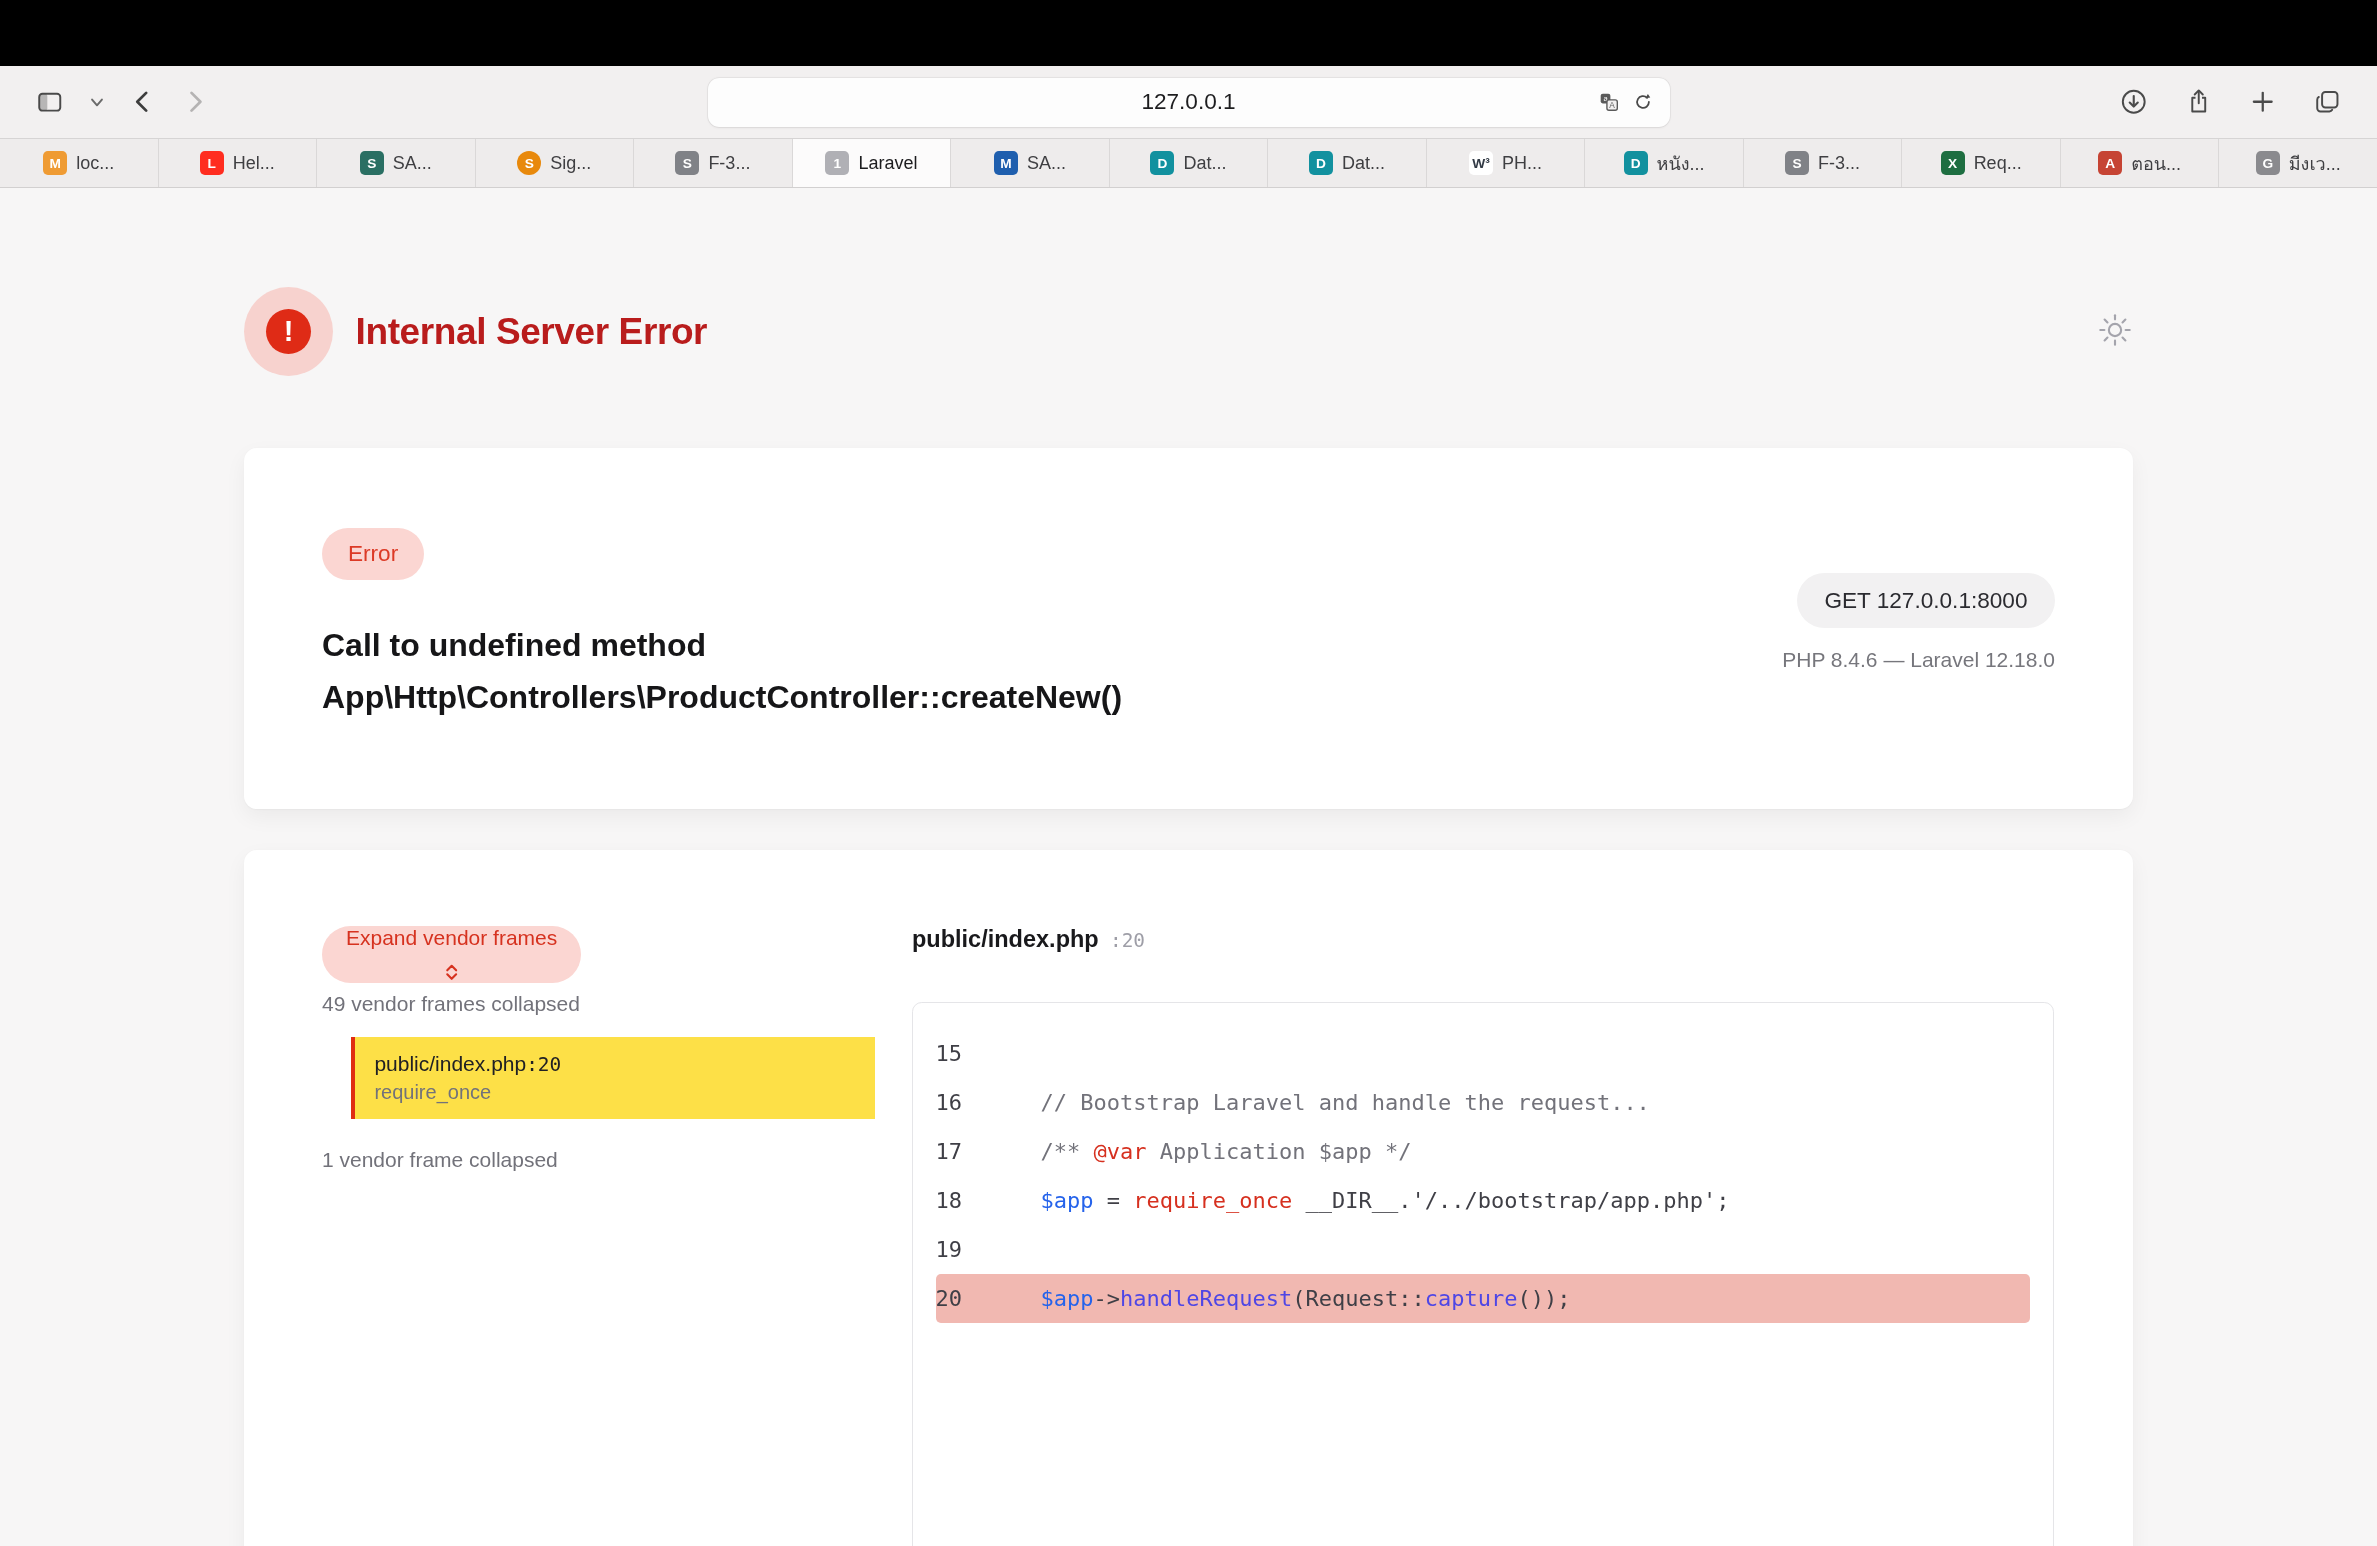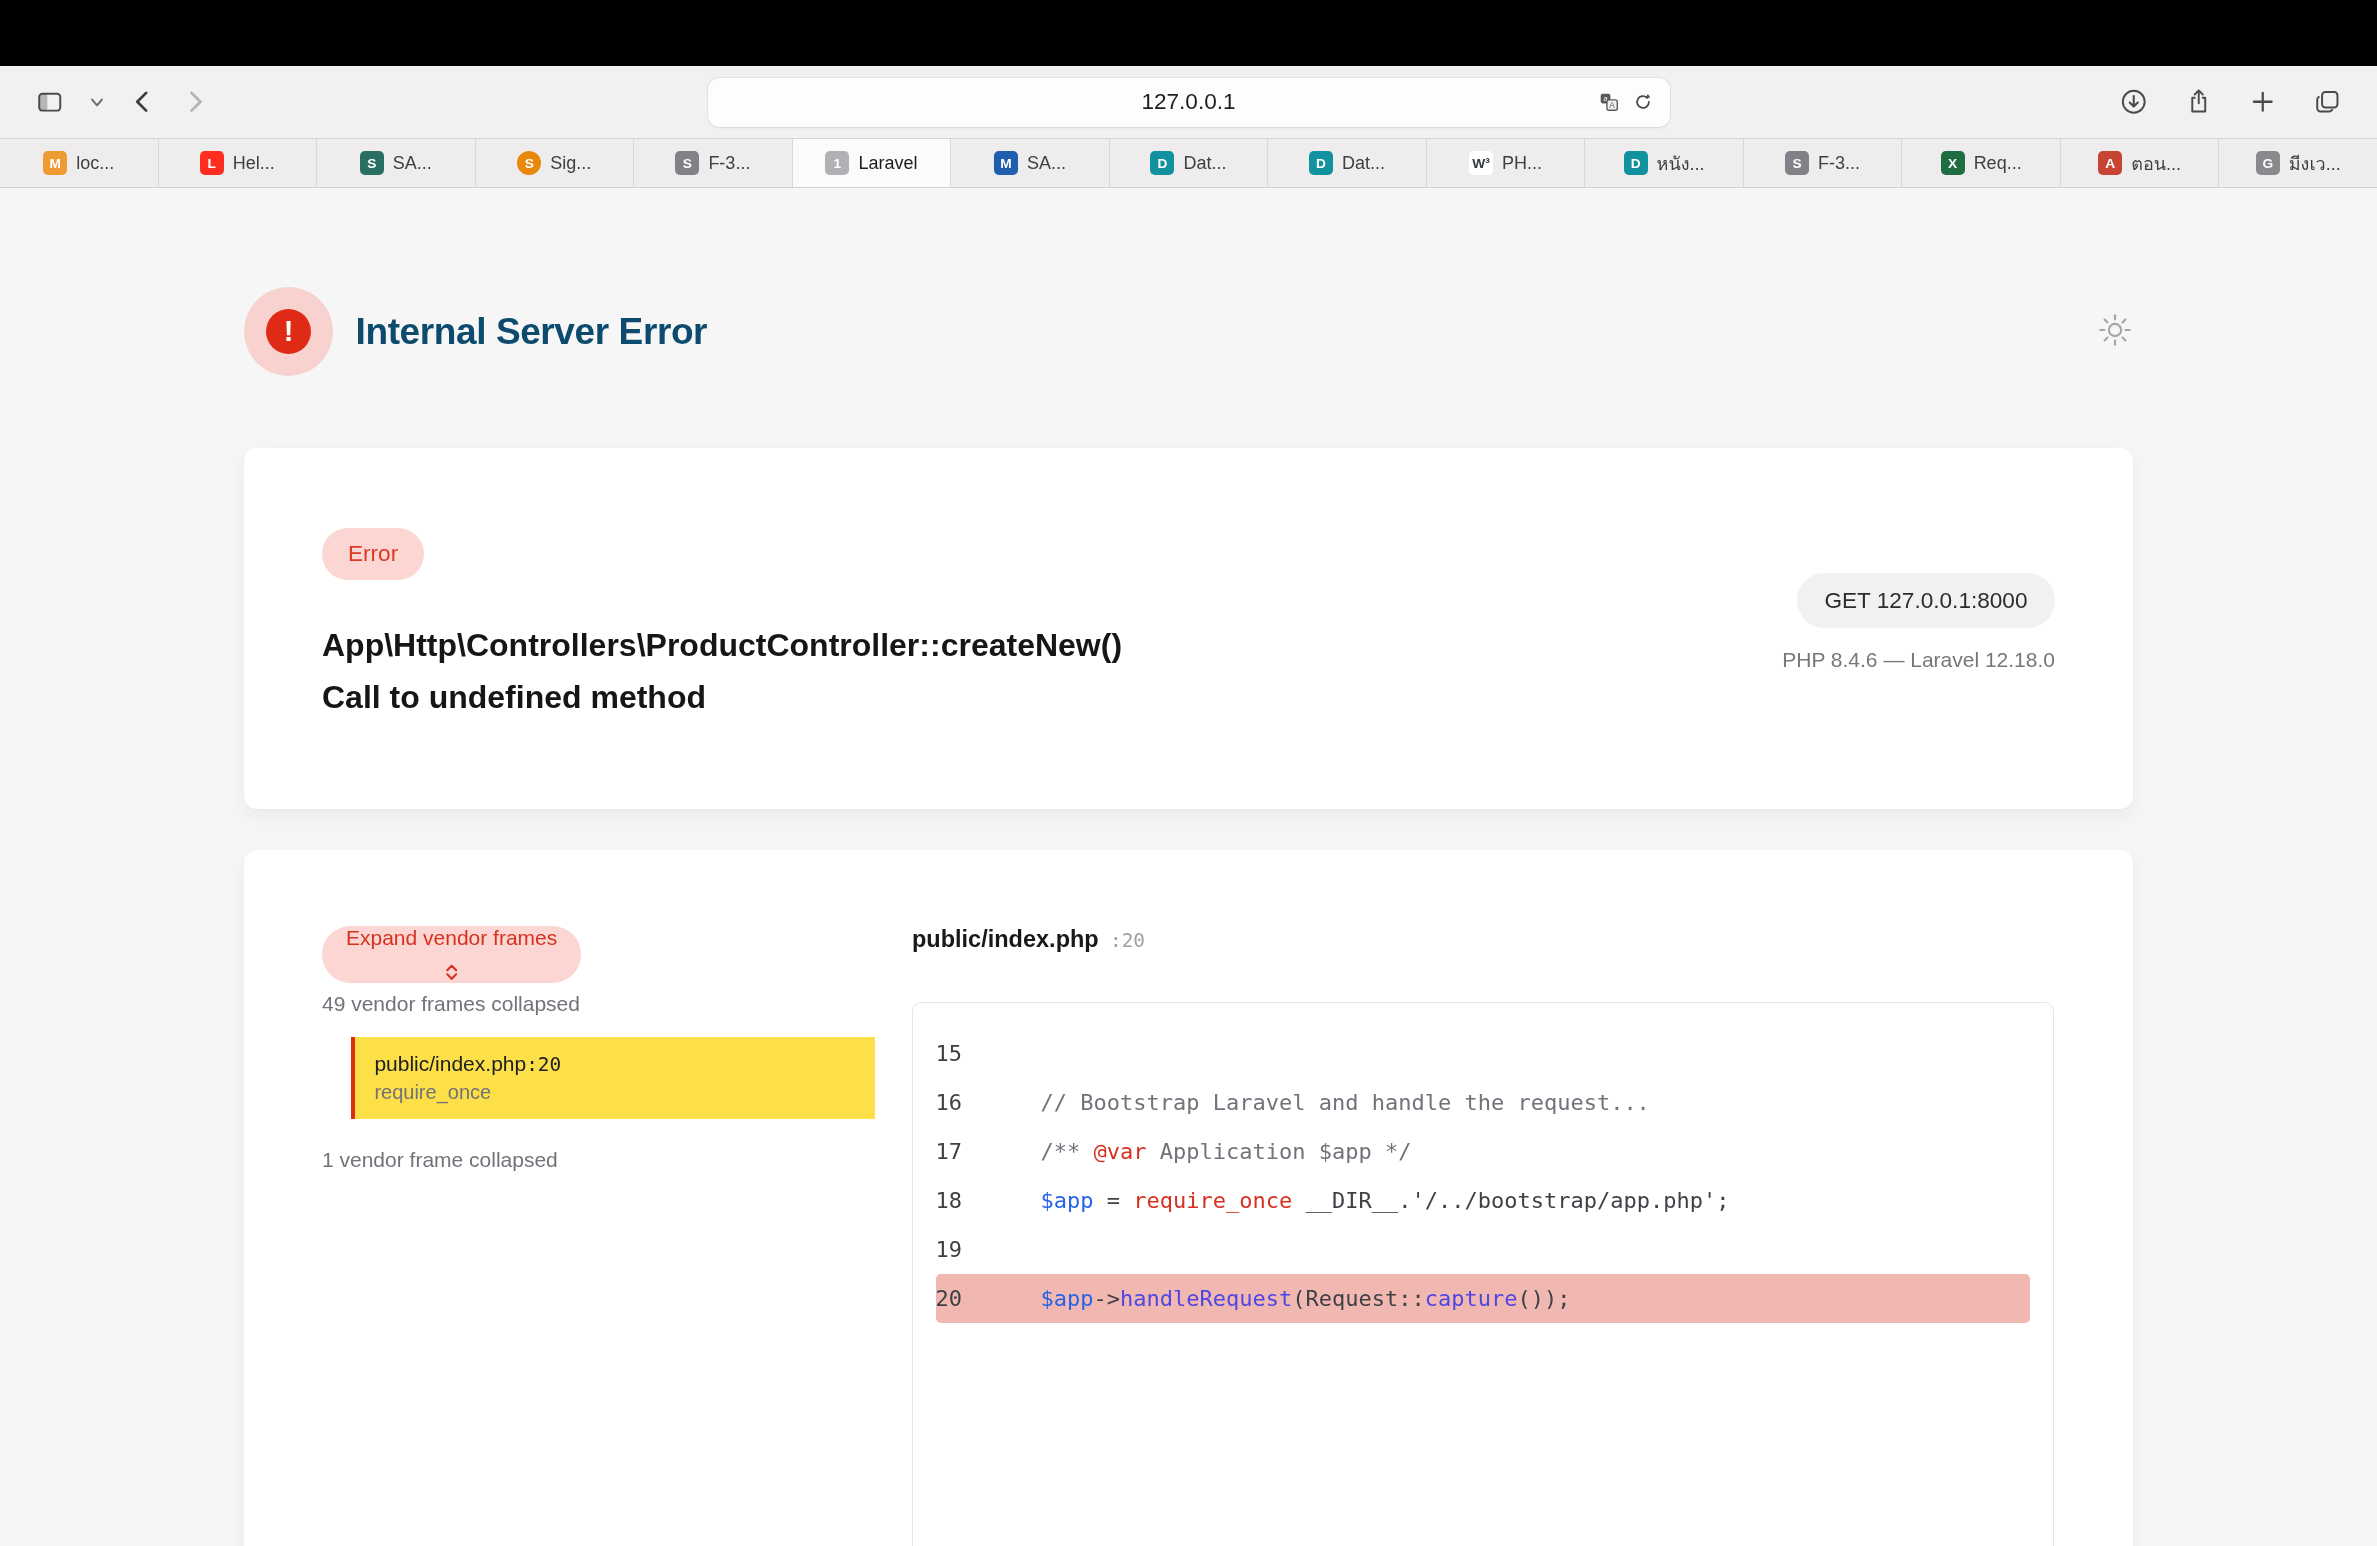--- a/index.html
+++ b/index.html
@@ -35,21 +35,21 @@
 
   
   .page { height:1359px; background:#f7f6f6; overflow:hidden; }
   .container { width:1889px; margin:0 auto; }
 
   .header-row { display:flex; align-items:center; gap:22.6px; padding-top:99px; }
   .err-circle { width:89px; height:89px; border-radius:50%; background:#f7d2ce;
     display:flex; align-items:center; justify-content:center; flex:none; }
   .err-inner { width:45px; height:45px; border-radius:50%; background:#df2b16; color:#fff;
     display:flex; align-items:center; justify-content:center; font-size:29px; font-weight:bold; }
-  .page-title { font-size:37px; font-weight:700; color:#0c4a6e; letter-spacing:-0.4px;text-align:center; }
+  .page-title { font-size:37px; font-weight:700; color:#b91c1c; letter-spacing:-0.4px;text-align:center; }
   .theme-btn { margin-left:auto; background:none; border:none; }
 
   .card { background:#fff; border-radius:13px;
     box-shadow:0 0.8px 1.6px rgba(0,0,0,0.03), 0 8px 21px rgba(0,0,0,0.05); }
   .card1 { margin-top:72px; height:361px; padding:80px 78px 0 78px; position:relative; }
   .badge { display:inline-block; background:#fbd6d2; color:#dc3a26; font-size:22.6px;
     font-weight:400; padding:13px 26px; border-radius:32px; }
   .msg { margin-top:39px; font-size:32px; line-height:52px; font-weight:700; color:#161618; }
   .meta { position:absolute; top:125px; right:78px; text-align:right; }
   .req-pill { display:inline-block; background:#f2f1f2; border-radius:32px;
@@ -250,22 +250,22 @@
             <line x1="9.3" y1="34.7" x2="12.8" y2="31.2"></line>
               <line x1="31.2" y1="12.8" x2="34.7" y2="9.3"></line>
           </g>
         </svg>
       </button>
     </div>
 
     <div class="card card1">
       <span class="badge">Error</span>
       <div class="msg">
+        <div>Call to undefined method</div>
         <div>App\Http\Controllers\ProductController::createNew()</div>
-        <div>Call to undefined method</div>
       </div>
       <div class="meta">
         <span class="req-pill">GET 127.0.0.1:8000</span>
         <div class="versions">PHP 8.4.6 — Laravel 12.18.0</div>
       </div>
     </div>
 
     <div class="card card2">
       <div class="trace-grid">
 

